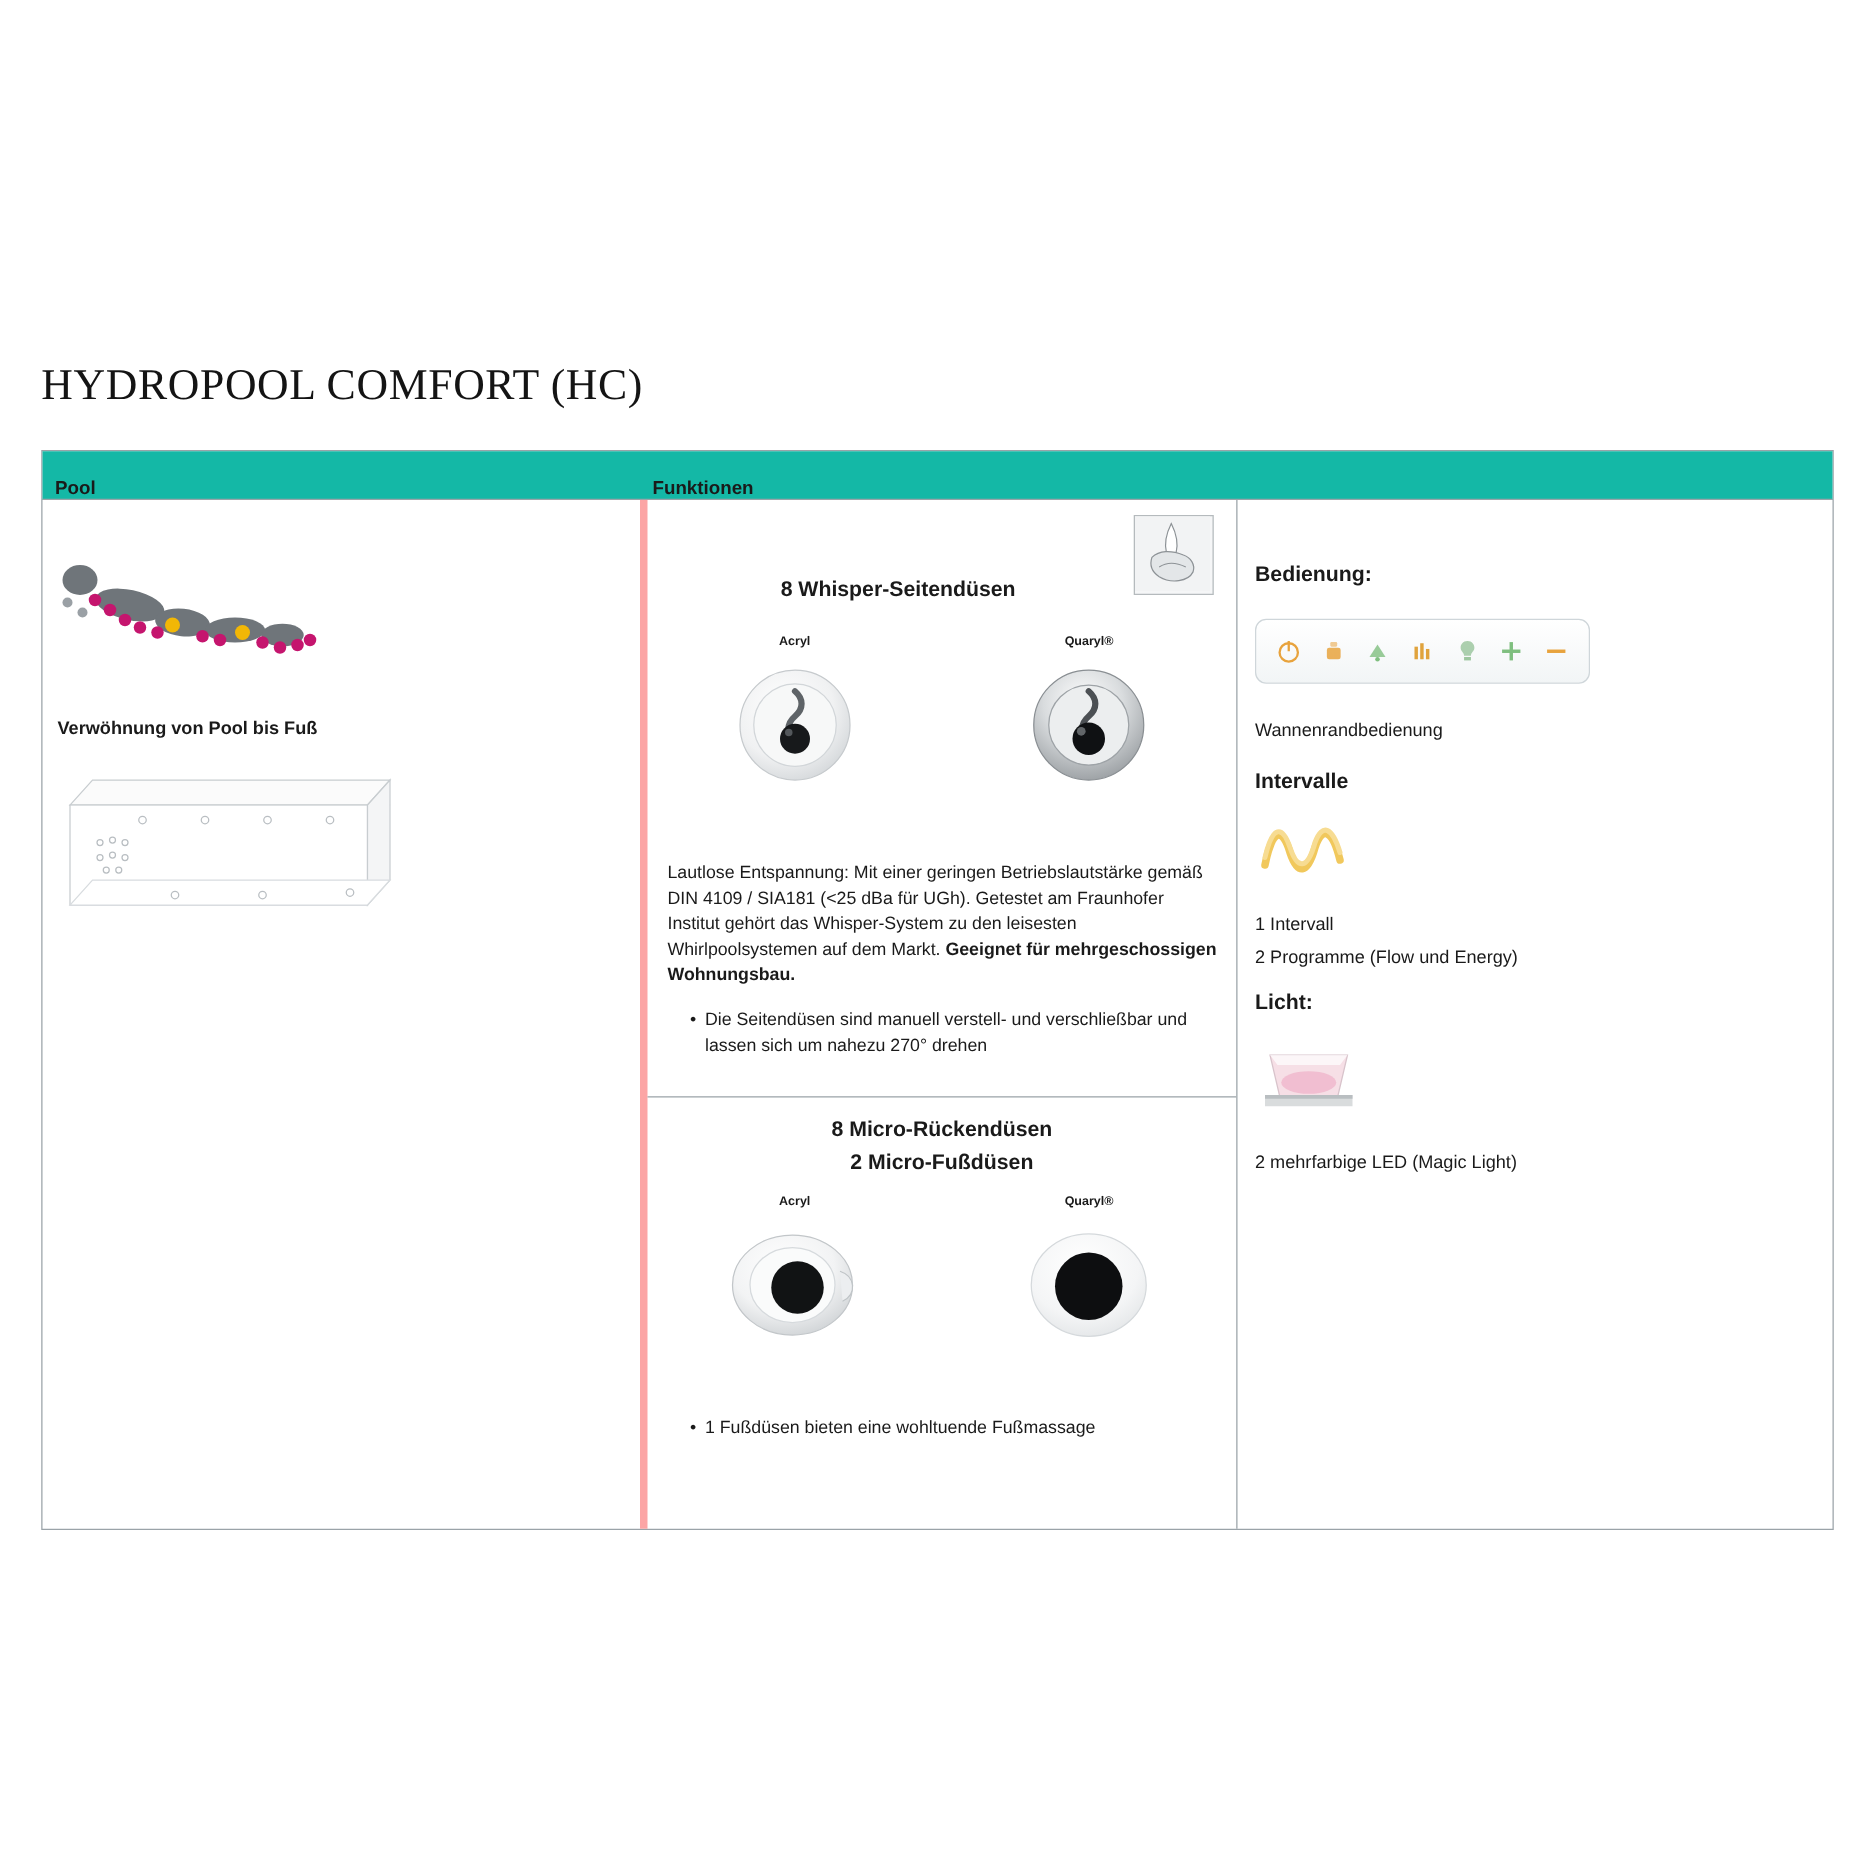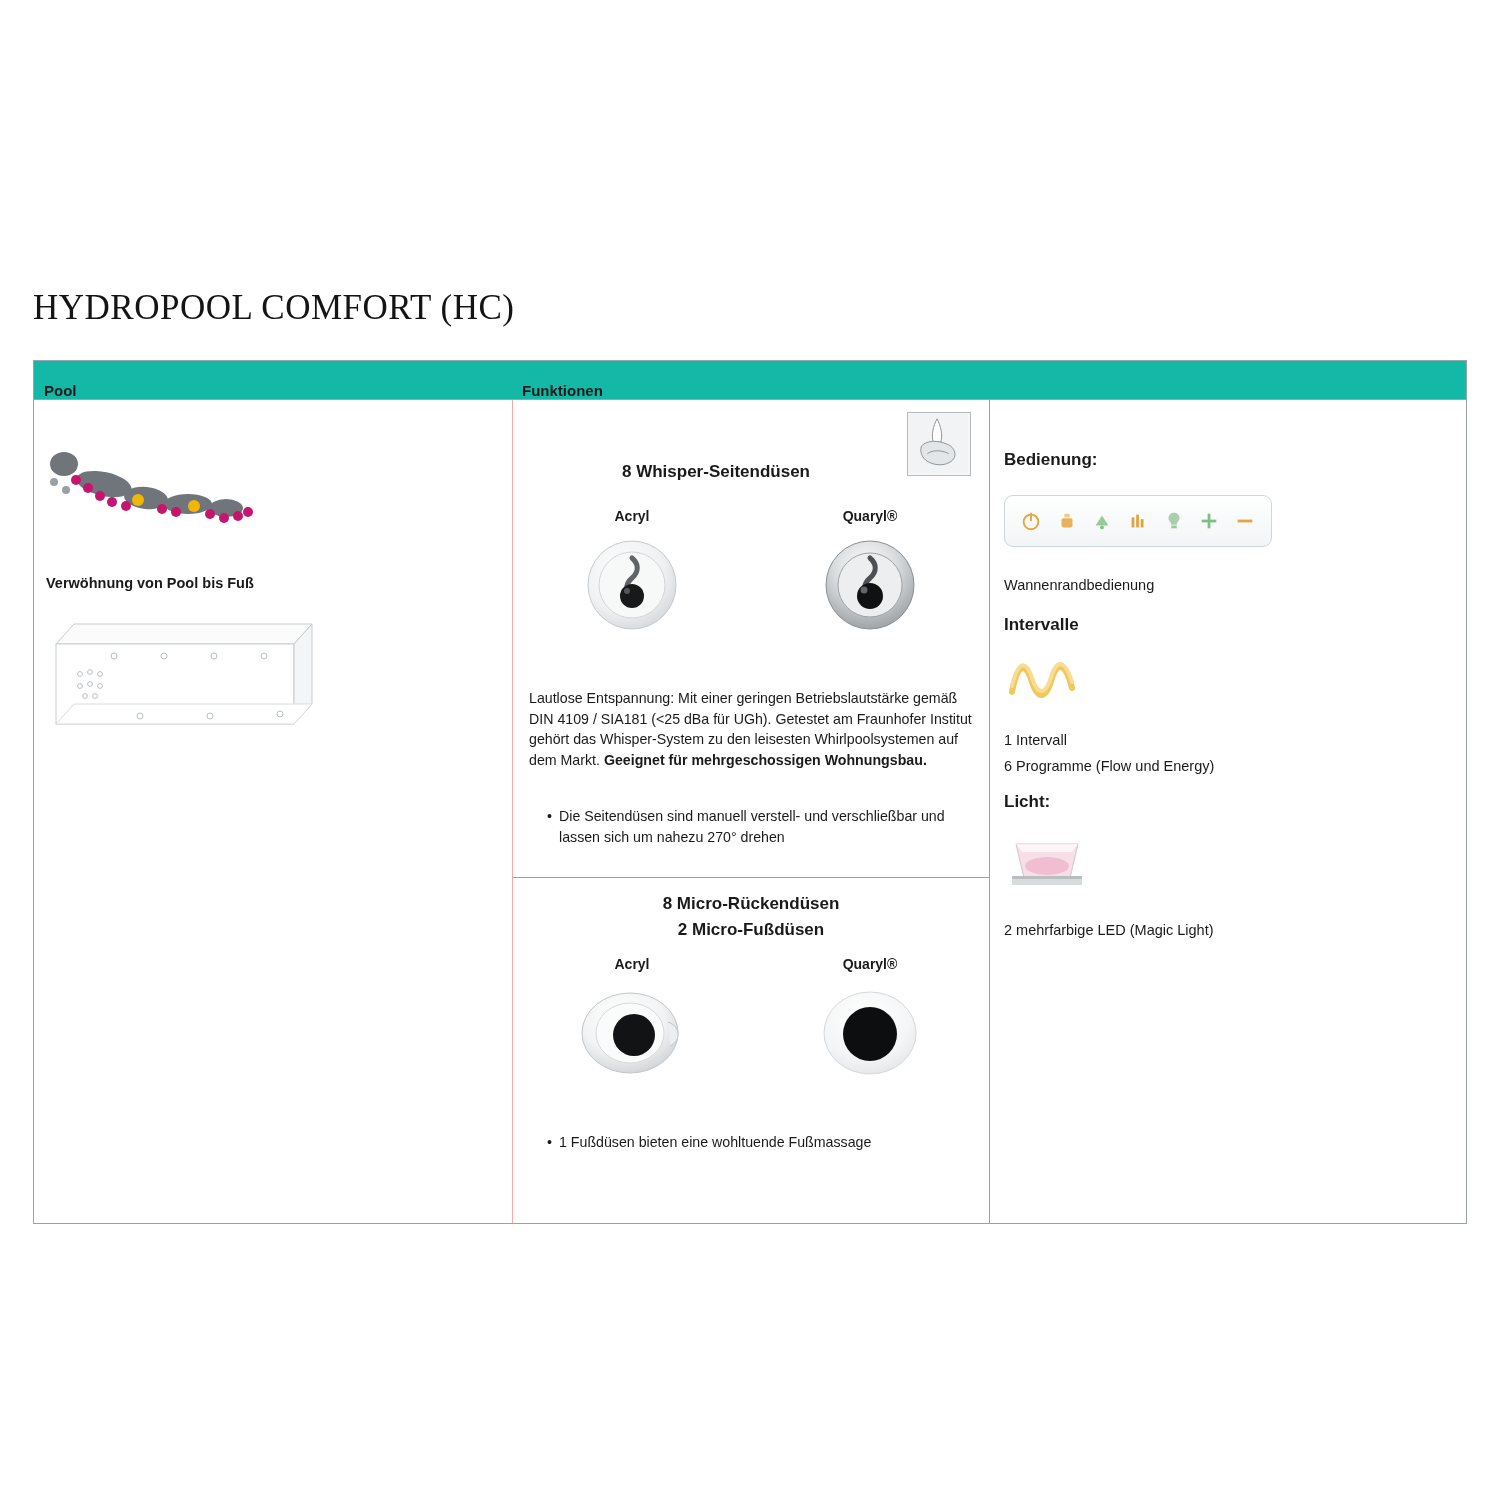--- a/index.html
+++ b/index.html
@@ -67,21 +67,21 @@
     display: flex;
     min-height: 800px;
   }
   .cell {
     box-sizing: border-box;
     position: relative;
   }
   .cell-pool { width: 478px; }
   .cell-duesen {
     width: 478px;
-    border-left: 1px solid #fca5a5;
+    border-left: 6px solid #fca5a5;
     border-right: 1px solid #9aa3a8;
   }
   .cell-funktionen { width: 476px; }
 
   
   .body-graphic {
     position: absolute;
     left: 8px;
     top: 50px;
     width: 220px;
@@ -113,21 +113,21 @@
     position: relative;
     height: 345px;
   }
   .heading-center {
     text-align: center;
     font-size: 17px;
     font-weight: bold;
     margin: 0;
   }
   .sub-label {
-    font-size: 14px;
+    font-size: 10px;
     font-weight: bold;
     text-align: center;
   }
   .body-text {
     font-size: 14.2px;
     line-height: 1.45;
     color: #1a1a1a;
   }
   .body-text b { font-weight: bold; }
   ul.bullets {
@@ -448,21 +448,21 @@
 
         <div style="position:absolute; left:16px; top:252px;" class="interval-img">
           <svg viewBox="0 0 70 52" width="70" height="52" xmlns="http://www.w3.org/2000/svg">
             <rect x="0" y="0" width="70" height="52" fill="#ffffff"></rect>
             <path d="M6 40 C12 10 20 10 26 30 C32 48 40 48 46 26 C52 8 60 12 66 36" fill="none" stroke="#f0c24a" stroke-width="6" stroke-linecap="round" opacity="0.9"></path>
             <path d="M6 34 C12 8 20 8 26 26 C32 44 40 44 46 22 C52 6 60 10 66 30" fill="none" stroke="#f7dc92" stroke-width="4" stroke-linecap="round"></path>
           </svg>
         </div>
 
         <div class="fn-p" style="position:absolute; left:14px; top:330px;">1 Intervall</div>
-        <div class="fn-p" style="position:absolute; left:14px; top:356px;">6 Programme (Flow und Energy)</div>
+        <div class="fn-p" style="position:absolute; left:14px; top:356px;">2 Programme (Flow und Energy)</div>
 
         <div class="fn-h" style="position:absolute; left:14px; top:392px;">Licht:</div>
 
         <div style="position:absolute; left:16px; top:430px;" class="light-img">
           <svg viewBox="0 0 82 62" width="82" height="62" xmlns="http://www.w3.org/2000/svg">
             <rect x="0" y="0" width="82" height="62" fill="#ffffff"></rect>
             <polygon points="10,14 72,14 64,48 18,48" fill="#f6dfe6" stroke="#d8c3cb"></polygon>
             <polygon points="10,14 72,14 66,22 16,22" fill="#ffffff" opacity="0.7"></polygon>
             <ellipse cx="41" cy="36" rx="22" ry="9" fill="#f0b9cd" opacity="0.85"></ellipse>
             <rect x="6" y="46" width="70" height="9" fill="#d9dcdd"></rect>

